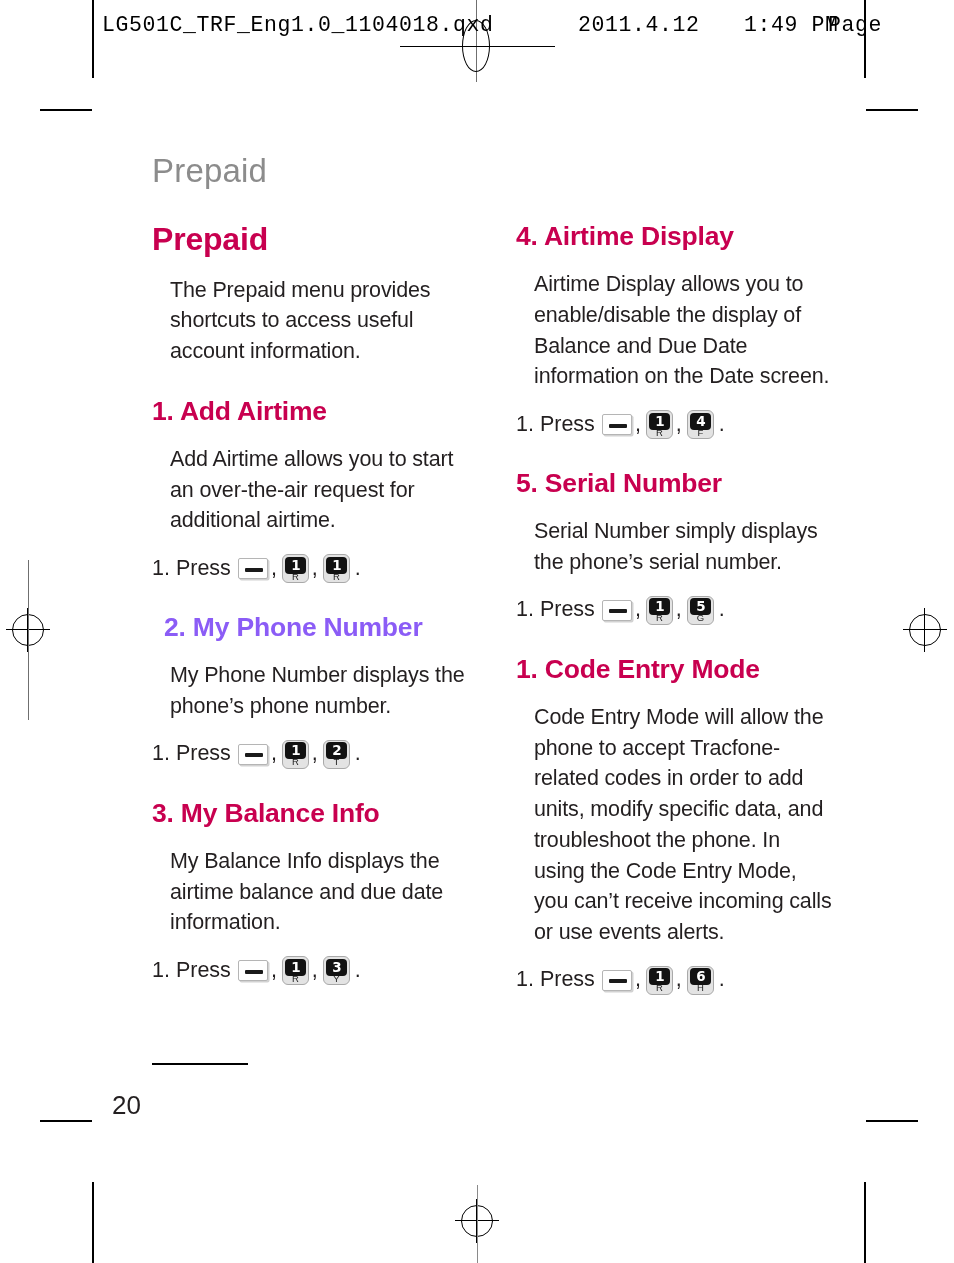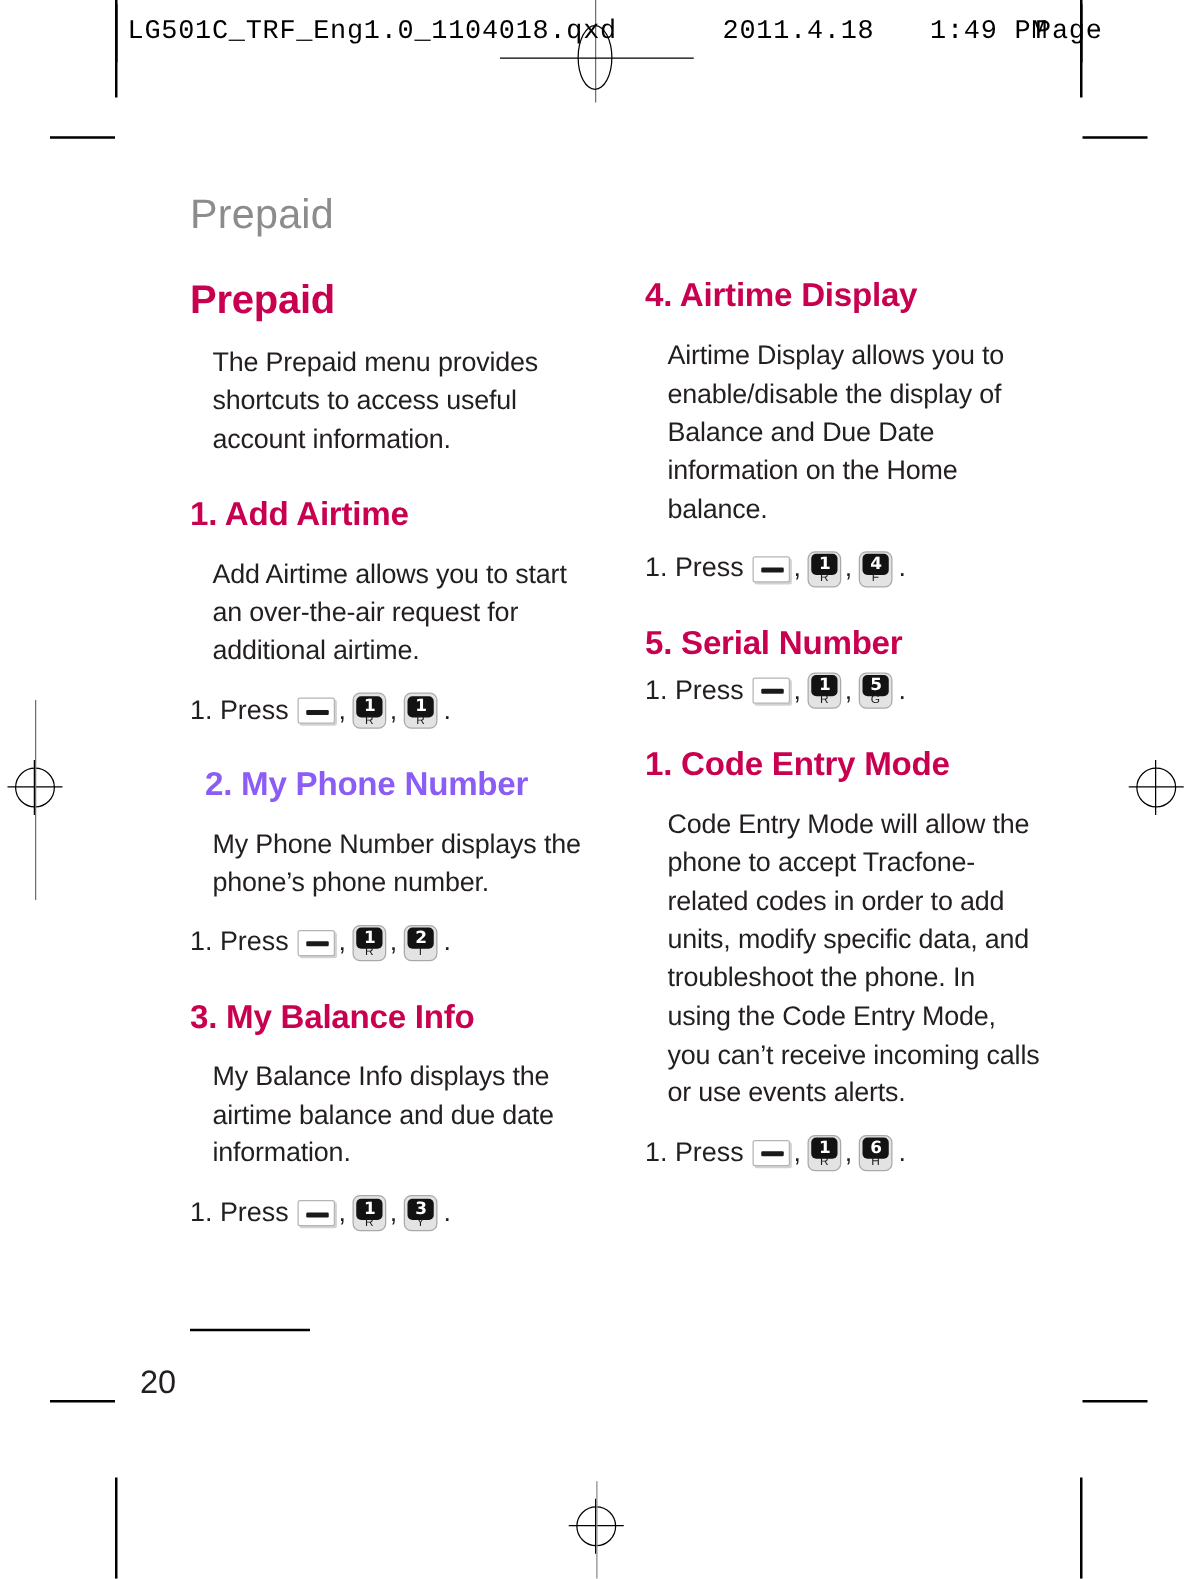--- a/index.html
+++ b/index.html
@@ -222,21 +222,21 @@
 <div class="mark" style="left:27.5px; top:560px; width:1.1px; height:160px; background:#6f6f6f;"></div>
 <div class="mark" style="left:476.5px; top:1185px; width:1.6px; height:78px; background:#8a8a8a;"></div>
 
 <div class="header-rule-v" style="left:92px; top:3px; height:75px;"></div>
 <div class="header-rule-v" style="left:864px; top:3px; height:75px;"></div>
 <div class="header-vline-thin" style="left:476px; top:0; height:82px;"></div>
 <div class="header-ellipse" style="left:462px; top:20px;"></div>
 <div class="header-underline" style="left:400px; top:46px; width:155px;"></div>
 
 <div class="header-text" style="left:102px;">LG501C_TRF_Eng1.0_1104018.qxd</div>
-<div class="header-text" style="left:578px;">2011.4.18</div>
+<div class="header-text" style="left:578px;">2011.4.12</div>
 <div class="header-text" style="left:744px;">1:49 PM</div>
 <div class="header-text" style="left:828px;">Page</div>
 
 <div class="page">
 
   <div class="running-head" style="color: rgb(140, 140, 140);">Prepaid</div>
 
   <div class="cols">
 
     <div class="col">
@@ -302,40 +302,41 @@
           <span class="sub">Y</span>
         </span>
         <span class="period">.</span>
       </div>
 
     </div>
 
     <div class="col">
 
       <h2 class="section first" style="color: rgb(200, 0, 79);">4. Airtime Display</h2>
-      <p class="body-text">Airtime Display allows you to enable/disable the display of Balance and Due Date information on the Home balance.</p>
+      <p class="body-text">Airtime Display allows you to enable/disable the display of Balance and Due Date information on the Date screen.</p>
       <div class="press-line">
         <span class="lbl">1. Press</span>
         <span class="key-menu">
             <span class="dash"></span>
           </span>
         <span class="comma">,</span>
         <span class="key">
           <span class="cap">1</span>
           <span class="sub">R</span>
         </span>
         <span class="comma">,</span>
         <span class="key">
           <span class="cap">4</span>
           <span class="sub">F</span>
         </span>
         <span class="period">.</span>
       </div>
 
       <h2 class="section" style="color: rgb(200, 0, 79);">5. Serial Number</h2>
+      <p class="body-text">Serial Number simply displays the phone’s serial number.</p>
       <div class="press-line">
         <span class="lbl">1. Press</span>
         <span class="key-menu">
             <span class="dash"></span>
           </span>
         <span class="comma">,</span>
         <span class="key">
           <span class="cap">1</span>
           <span class="sub">R</span>
         </span>

